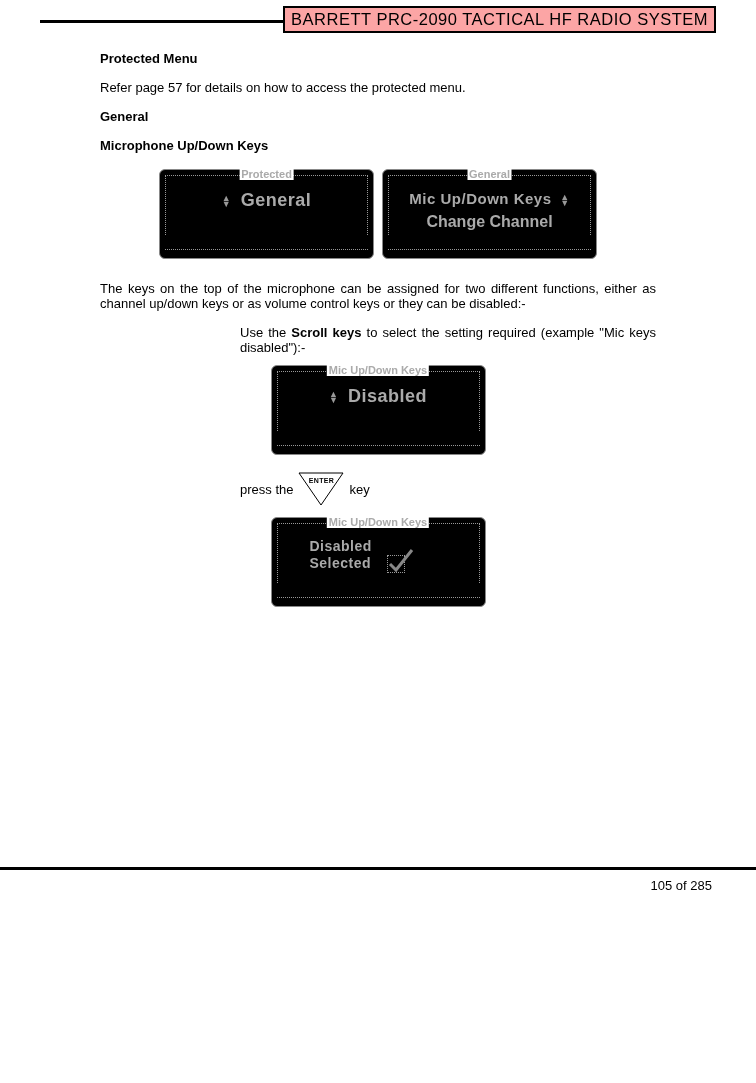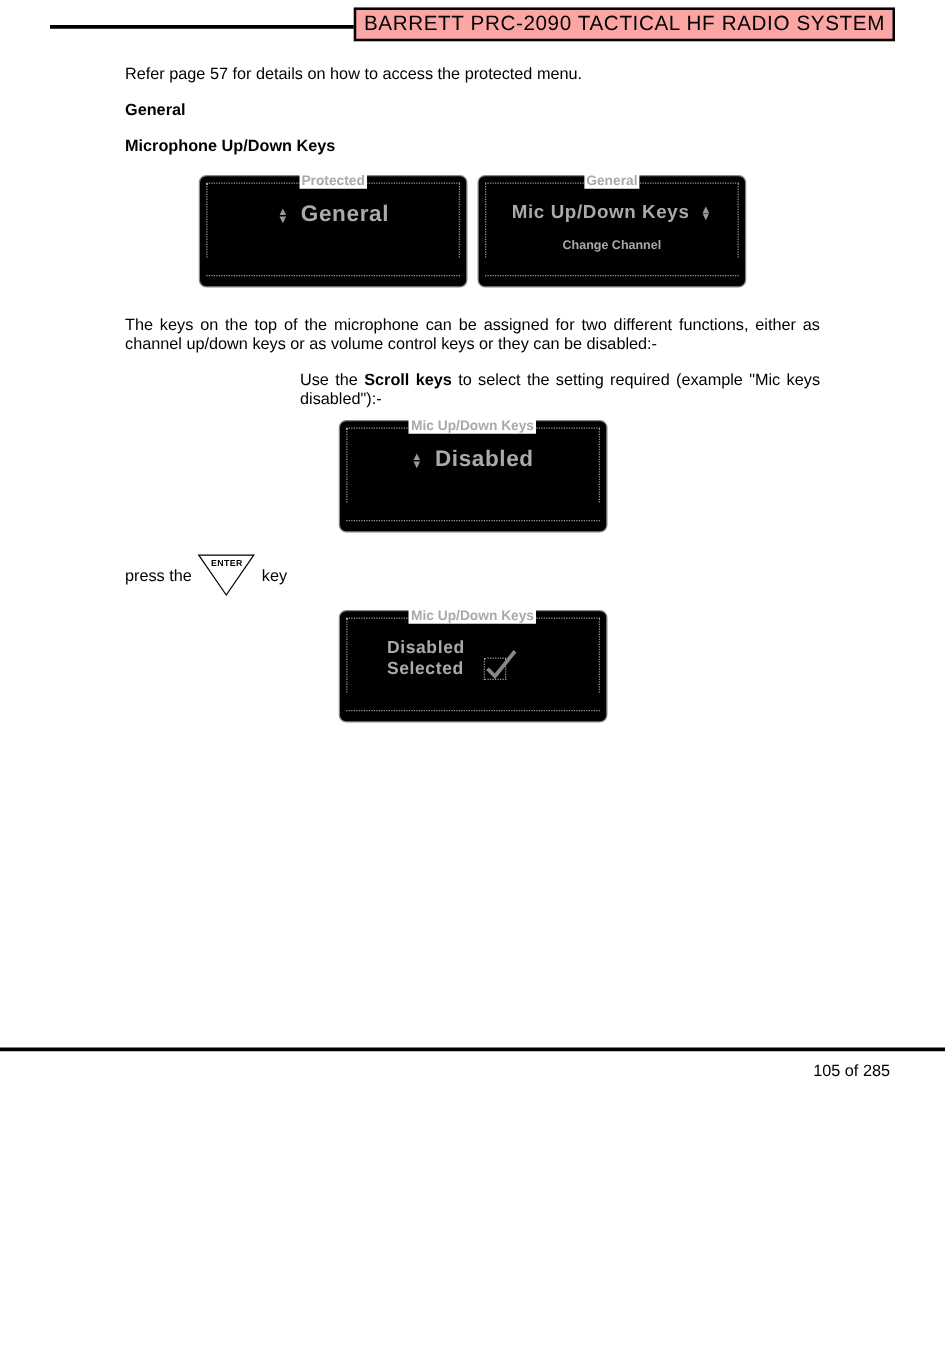--- a/index.html
+++ b/index.html
@@ -81,21 +81,21 @@
       font-family: Arial, sans-serif;
     }
     .lcd-main.small { font-size: 15px; }
     .lcd-main.twoLine { font-size: 14px; line-height: 1.2; }
     .lcd-sub {
       position: absolute;
       bottom: 4px;
       left: 0;
       right: 0;
       text-align: center;
-      font-size: 10px;
+      font-size: 16px;
       color: #aaa;
       font-weight: bold;
       font-family: Arial, sans-serif;
     }
     .lcd-footer-line {
       border-bottom: 1px dotted #999;
       margin-top: 14px;
     }
     .arrows-ud {
       display: inline-flex;
@@ -110,20 +110,21 @@
     .arrows-ud.left-side { margin-left: 0; margin-right: 4px; }
 
     .single-screen {
       display: flex;
       justify-content: center;
       margin: 10px 0 16px 0;
     }
 
     
     .enter-row {
+      margin-left: 140px;
       display: flex;
       align-items: center;
       gap: 4px;
       margin-bottom: 10px;
     }
     .enter-key {
       display: inline-block;
       position: relative;
       width: 48px;
       height: 36px;
@@ -167,20 +168,21 @@
 </head>
 <body>
 
 <div class="header-bar">
   <div class="header-line"></div>
   <div class="header-title-box">BARRETT PRC-2090 TACTICAL HF RADIO SYSTEM</div>
 </div>
 
 <div class="content">
 
+  <div class="heading-bold">Protected Menu</div>
   <div class="para"> Refer page 57 for details on how to access the protected menu.</div>
   <div class="heading-bold">General</div>
   <div class="heading-bold">Microphone Up/Down Keys</div>
 
   <div class="screens-row">
     <div class="lcd">
       <div class="lcd-fieldset">
         <span class="lcd-legend">Protected</span>
         <div class="lcd-main">
           <span class="arrows-ud left-side">

